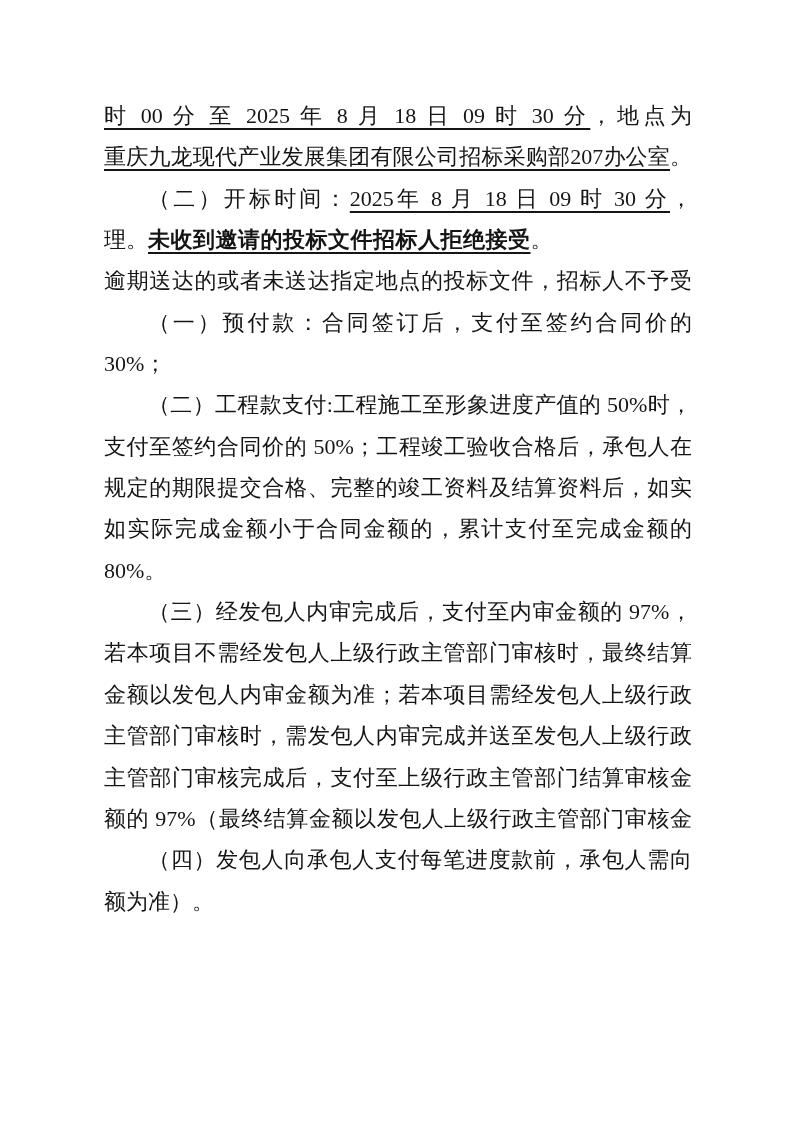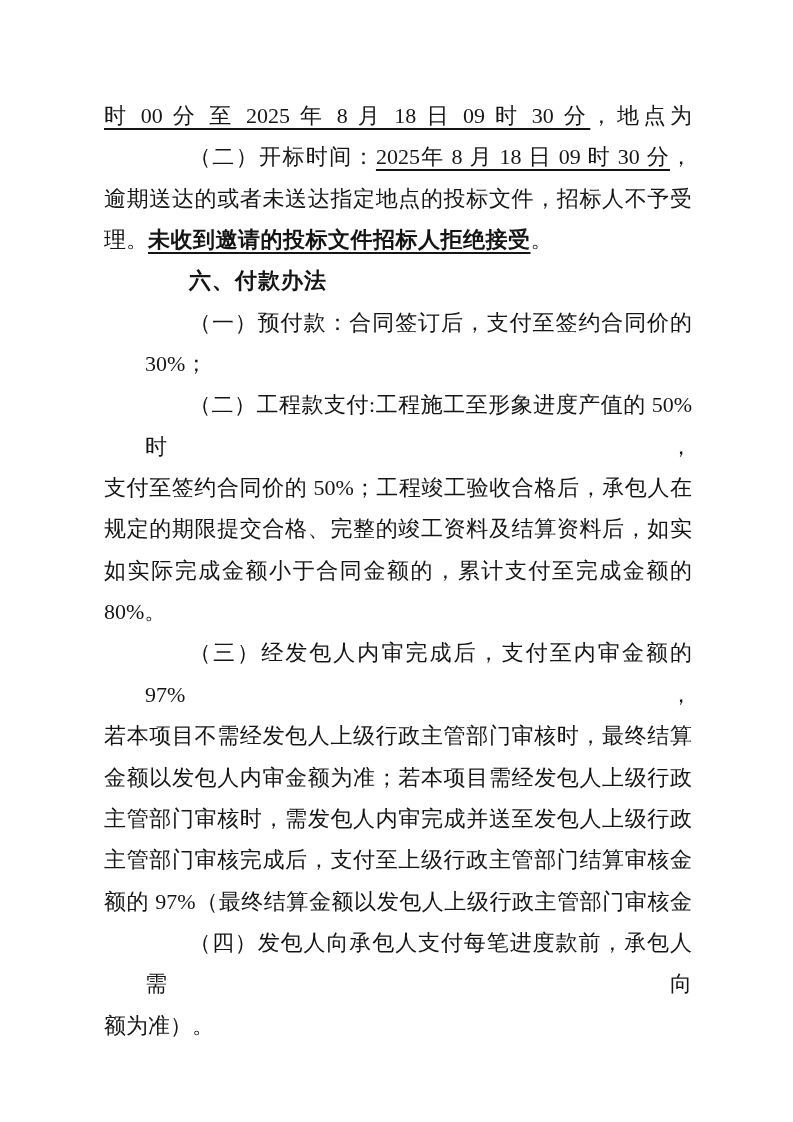--- a/index.html
+++ b/index.html
@@ -23,21 +23,20 @@
   .line {
     min-height: 41.35px;
     text-align: left;
   }
   .line.fill {
     text-align: justify;
     text-align-last: justify;
   }
   .line.indent {
     text-indent: 44px;
-    margin-left: 41px;
   }
   .run { font-style: normal; }
   .run.u {
     text-decoration: underline;
     text-underline-offset: 5px;
     text-decoration-thickness: 1.5px;
   }
   .run.b {
     font-weight: 700;
     font-family: "Liberation Sans", "DejaVu Sans", sans-serif;
@@ -49,24 +48,24 @@
     font-family: "Liberation Sans", "DejaVu Sans", sans-serif;
     letter-spacing: 1px;
   }
 </style>
 </head>
 <body>
 
 <div class="page">
   <div class="doc-body" id="doc-body">
       <div class="line fill"><span class="run u">时 00 分 至 2025 年 8 月 18 日 09 时 30 分</span><span class="run">，地点为</span></div>
+      <div class="line fill"><span class="run u">重庆九龙现代产业发展集团有限公司招标采购部207办公室</span><span class="run">。</span></div>
       <div class="line fill indent"><span class="run">（二）开标时间：</span><span class="run u">2025年 8 月 18 日 09 时 30 分</span><span class="run">，</span></div>
+      <div class="line"><span class="run">理。</span><span class="run u b">未收到邀请的投标文件招标人拒绝接受</span><span class="run">。</span></div>
       <div class="line fill"><span class="run">逾期送达的或者未送达指定地点的投标文件，招标人不予受</span></div>
-      <div class="line"><span class="run">理。</span><span class="run u b">未收到邀请的投标文件招标人拒绝接受</span><span class="run">。</span></div>
-      <div class="line indent heading"><span class="run">六、付款办法</span></div>
       <div class="line fill indent"><span class="run">（一）预付款：合同签订后，支付至签约合同价的 30%；</span></div>
       <div class="line fill indent"><span class="run">（二）工程款支付:工程施工至形象进度产值的 50%时，</span></div>
       <div class="line fill"><span class="run">支付至签约合同价的 50%；工程竣工验收合格后，承包人在</span></div>
       <div class="line fill"><span class="run">规定的期限提交合格、完整的竣工资料及结算资料后，如实</span></div>
       <div class="line fill"><span class="run">如实际完成金额小于合同金额的，累计支付至完成金额的</span></div>
       <div class="line"><span class="run">80%。</span></div>
       <div class="line fill indent"><span class="run">（三）经发包人内审完成后，支付至内审金额的 97%，</span></div>
       <div class="line fill"><span class="run">若本项目不需经发包人上级行政主管部门审核时，最终结算</span></div>
       <div class="line fill"><span class="run">金额以发包人内审金额为准；若本项目需经发包人上级行政</span></div>
       <div class="line fill"><span class="run">主管部门审核时，需发包人内审完成并送至发包人上级行政</span></div>

